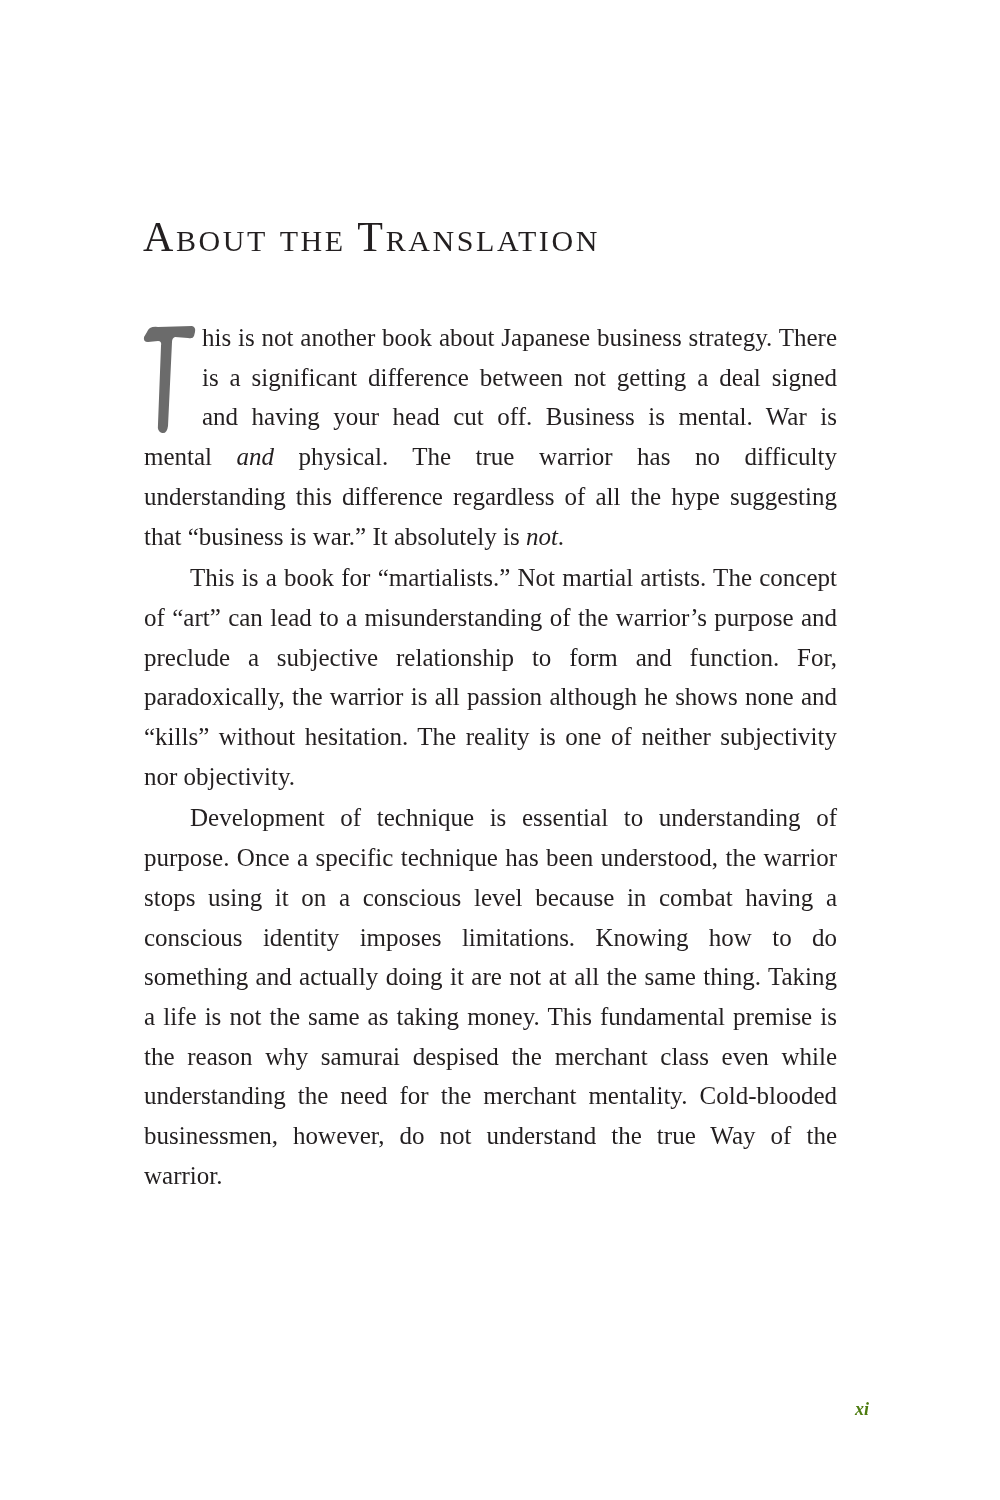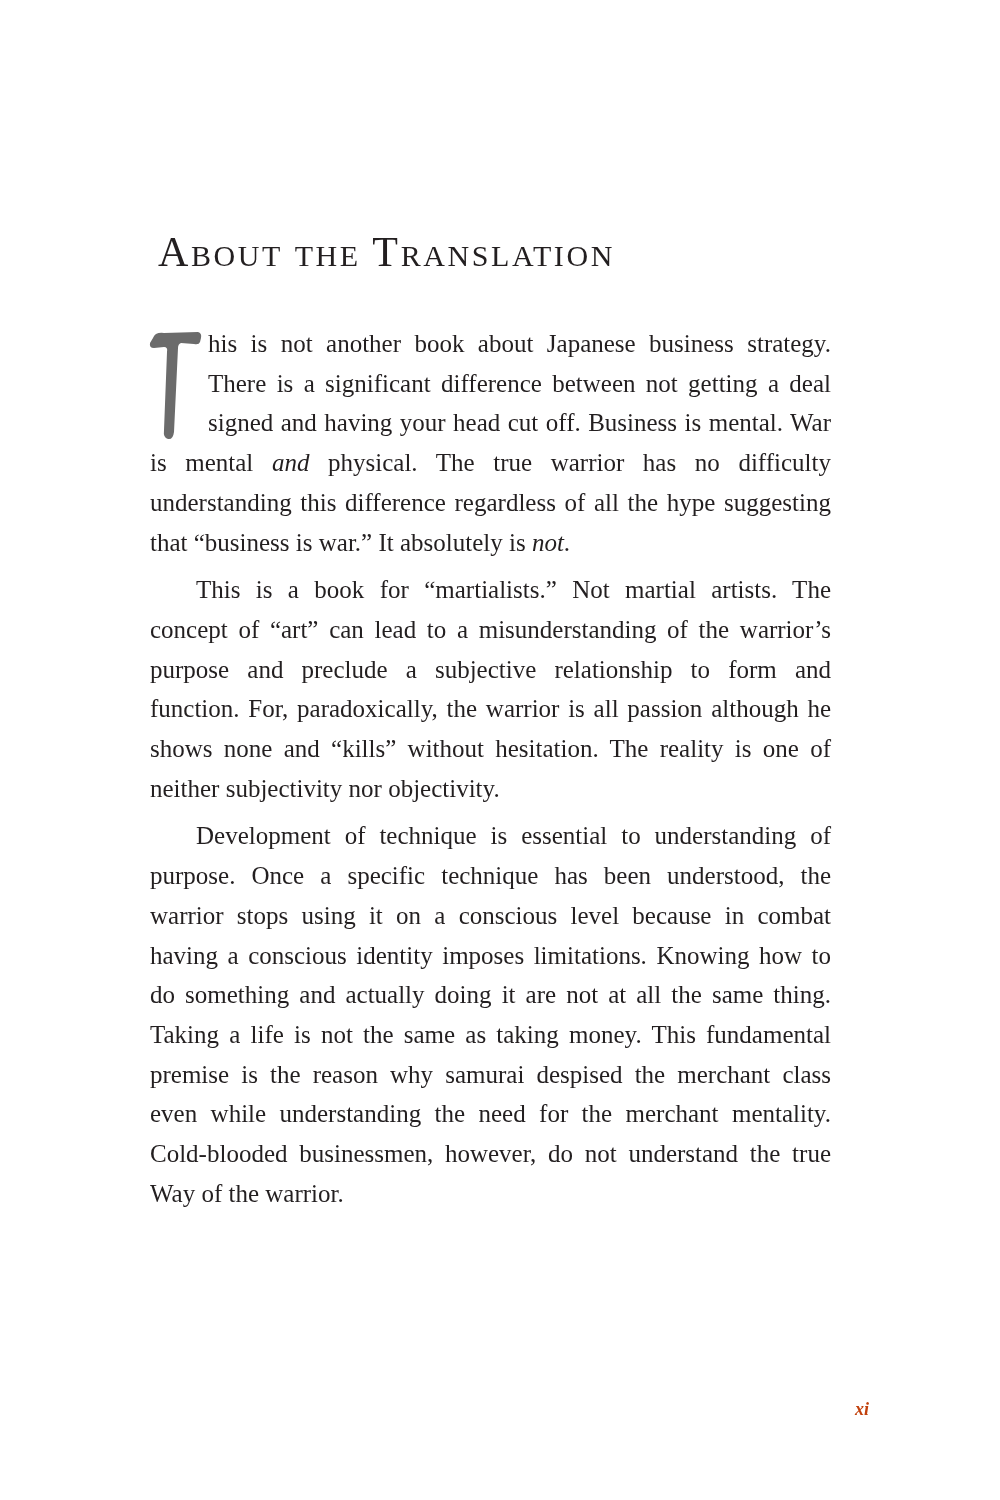--- a/index.html
+++ b/index.html
@@ -19,21 +19,21 @@
       position: absolute;
       left: 142px;
       top: 0;
       width: 697px;
       height: 1500px;
     }
     .chapter-title {
       position: absolute;
       top: 212px;
       left: 0;
-      margin: 16px;
+      margin: 1px;
       font-weight: normal;
       font-size: 36px;
       letter-spacing: 2.6px;
       color: #231f20;
       white-space: nowrap;
       line-height: 48px;
     }
     .chapter-title .cap {
       font-size: 42px;
     }
@@ -45,21 +45,21 @@
       position: absolute;
       top: 316px;
       left: 0;
       width: 697px;
       font-size: 25px;
       line-height: 39.7px;
       text-align: justify;
       color: #231f20;
     }
     .body-text p {
-      margin: 8px;
+      margin: 2px;
       text-indent: 46px;
     }
     .body-text p.first {
       text-indent: 0;
     }
     .drop-cap {
       float: left;
       width: 54px;
       height: 112px;
       margin: 6px 6px 0 -2px;
@@ -74,21 +74,21 @@
       clip: rect(0 0 0 0);
     }
     em { font-style: italic; }
     .folio {
       position: absolute;
       top: 1399px;
       left: 855px;
       font-size: 18px;
       font-style: italic;
       font-weight: bold;
-      color: #c2410c;
+      color: #4d7c0f;
     }
   </style>
 </head>
 <body>
 
 <div class="page">
   <h1 class="chapter-title"><span class="cap">A</span><span class="sc">bout</span> <span class="sc">the</span> <span class="cap">T</span><span class="sc">ranslation</span></h1>
 
   <div class="body-text">
     <p class="first"><span class="drop-cap">

